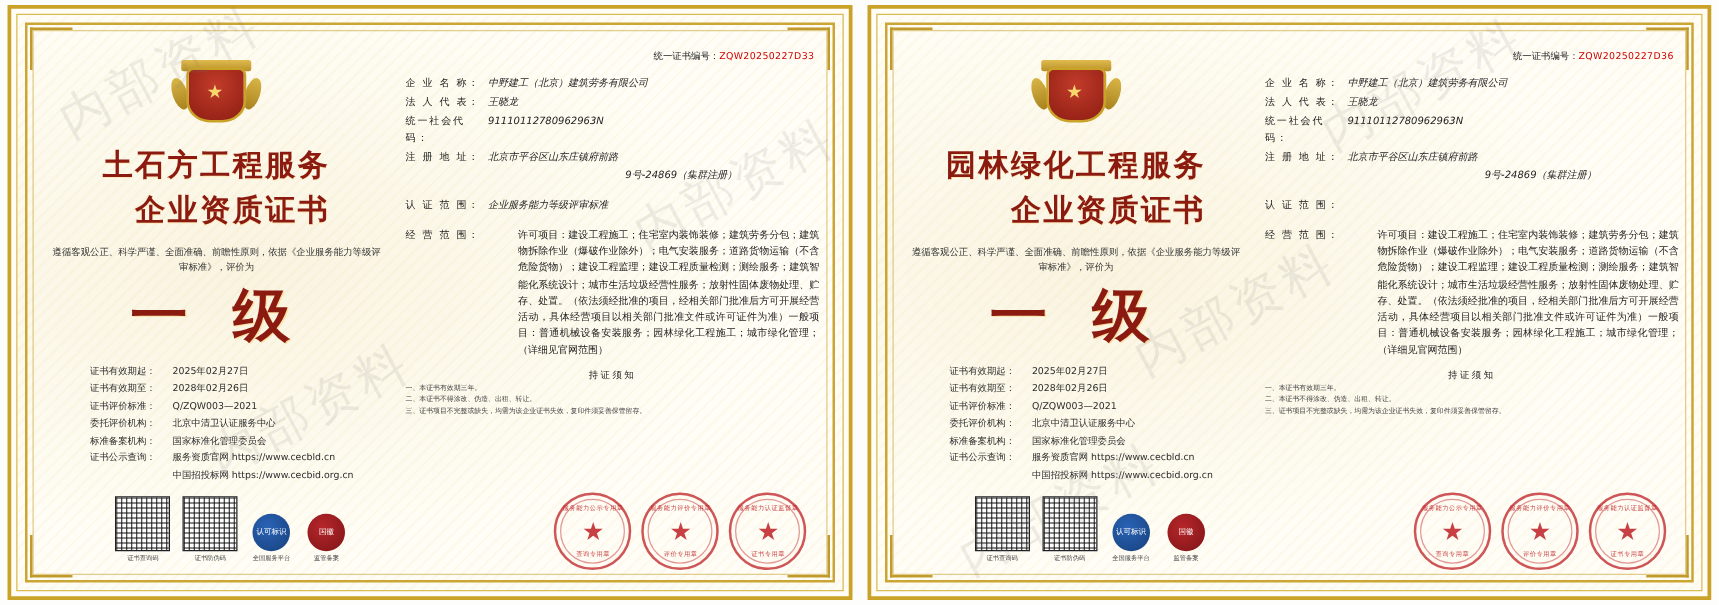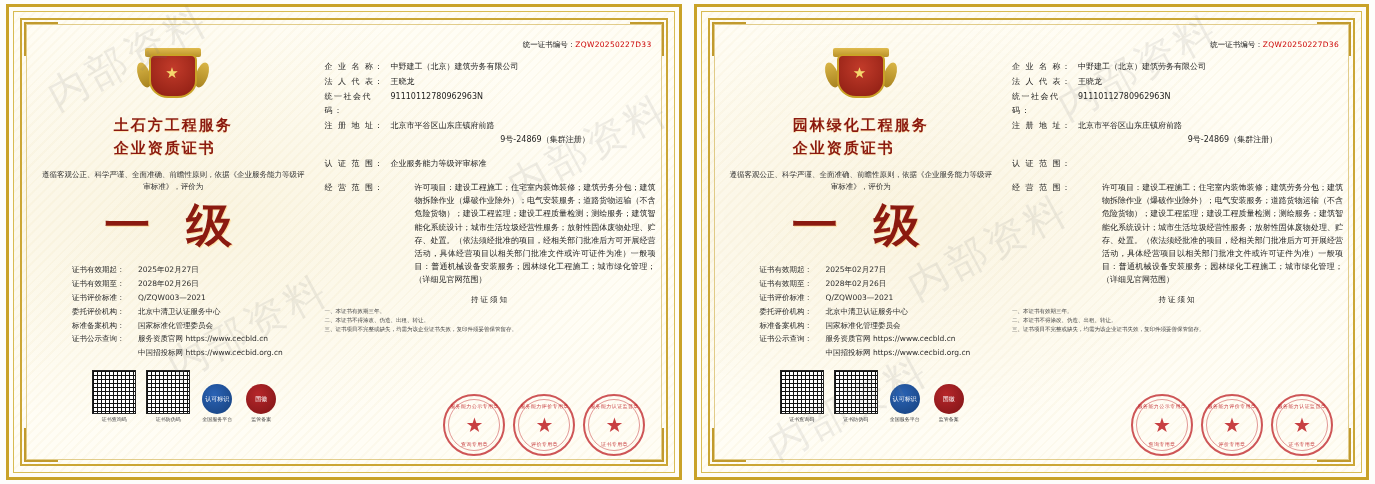--- a/index.html
+++ b/index.html
@@ -129,25 +129,25 @@
     position: absolute;
     top: 18px;
     width: 12px; height: 26px;
     background: linear-gradient(#d9b546, #a8831f);
     border-radius: 50%;
   }
   .emblem .wing-l { left: -5px; transform: rotate(-18deg); }
   .emblem .wing-r { right: -5px; transform: rotate(18deg); }
 
   .cert-title {
-    font-size: 15px;
+    font-size: 24px;
     font-weight: bold;
     color: #8b1a10;
     letter-spacing: 2px;
-    text-align: left;
+    text-align: right;
     line-height: 1.5;
     text-shadow: 0 1px 0 rgba(255,220,150,0.6);
   }
   .cert-title .line2 { display: block; }
 
   .blurb {
     font-size: 7.5px;
     color: #333;
     line-height: 1.6;
     text-align: center;
@@ -226,21 +226,21 @@
     font-size: 8px;
     color: #1d1d1d;
     line-height: 1.75;
     margin-bottom: 1px;
   }
   .field .lbl {
     width: 66px;
     flex: none;
     letter-spacing: 1.5px;
   }
-  .field .val { flex: 1; }
+  .field .val { flex: 1; font-style: italic; }
   .field .val .indent { display: block; padding-left: 44px; text-align: center; }
 
   .section-gap { height: 9px; }
 
   .scope-block {
     display: flex;
     font-size: 8px;
     color: #1d1d1d;
     line-height: 1.65;
     gap: 24px;

